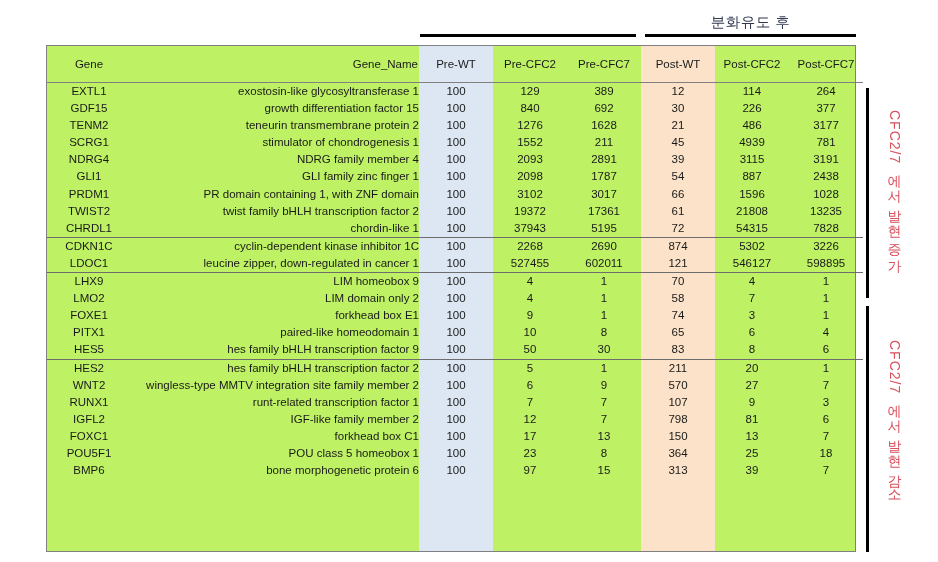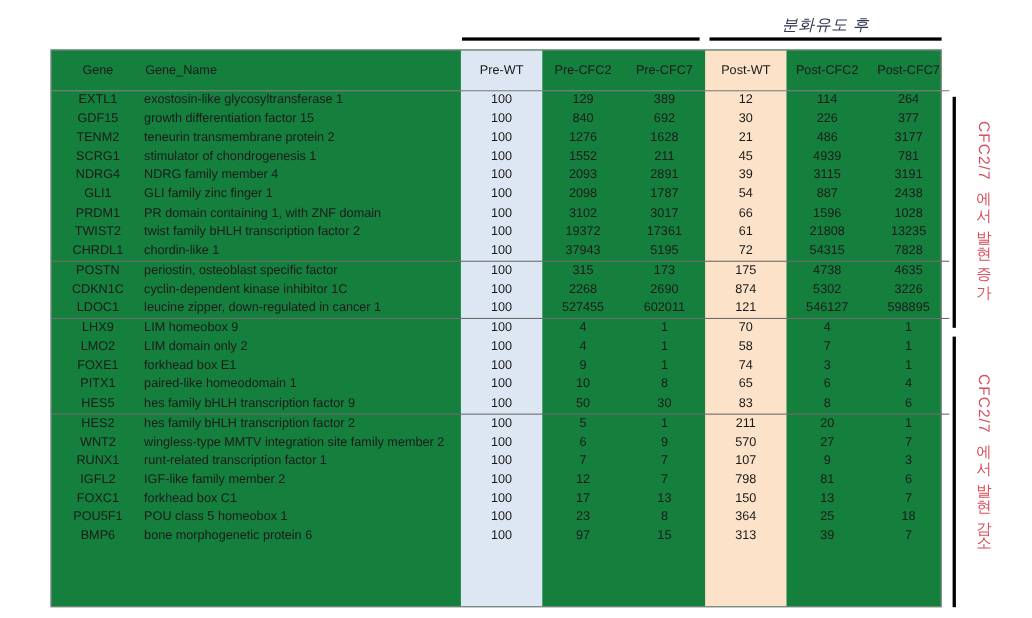--- a/index.html
+++ b/index.html
@@ -19,40 +19,40 @@
   
   .group-caption {
     position: absolute;
     text-align: center;
     font-size: 14.5px;
     color: #31384f;
     letter-spacing: 0.5px;
     white-space: nowrap;
   }
   #caption-pre  { left: 420px; top: 24px; width: 216px; margin-top: 40px; }
-  #caption-post { left: 645px; top: 13px; width: 211px; font-style: italic; }
+  #caption-post { left: 645px; top: 13px; width: 211px; }
 
   .group-rule {
     position: absolute;
     height: 3px;
     background: #000000;
   }
   #rule-pre  { left: 420px; top: 34px; width: 216px; }
   #rule-post { left: 645px; top: 34px; width: 211px; }
 
   
   #table-frame {
     position: absolute;
     left: 46px;
     top: 45px;
     width: 810px;
     height: 507px;
     border: 1px solid #808080;
     box-sizing: border-box;
-    background: #15803d;
+    background: #bef264;
   }
 
   
   .col-band {
     position: absolute;
     top: 0;
     bottom: 0;
     z-index: 0;
   }
   #band-prewt  { left: 372px; width: 74px; background: #dce7f3; }
@@ -80,21 +80,21 @@
     padding: 0;
     background: transparent;
     white-space: nowrap;
     overflow: hidden;
   }
   col.c-gene   { width: 84px; }
   col.c-name   { width: 288px; }
   col.c-num    { width: 74px; }
 
   td.gene, th.gene   { text-align: center; }
-  td.name, th.name   { text-align: left; }
+  td.name, th.name   { text-align: right; }
   td.num,  th.num    { text-align: center; }
 
   tbody tr.group-end td {
     border-bottom: 1px solid #6d6d6d;
   }
 
   
   .bracket {
     position: absolute;
     width: 3px;
@@ -237,30 +237,20 @@
           <td class="gene">CHRDL1</td>
           <td class="name">chordin-like 1</td>
           <td class="num">100</td>
           <td class="num">37943</td>
           <td class="num">5195</td>
           <td class="num">72</td>
           <td class="num">54315</td>
           <td class="num">7828</td>
         </tr>
         <tr>
-          <td class="gene">POSTN</td>
-          <td class="name">periostin, osteoblast specific factor</td>
-          <td class="num">100</td>
-          <td class="num">315</td>
-          <td class="num">173</td>
-          <td class="num">175</td>
-          <td class="num">4738</td>
-          <td class="num">4635</td>
-        </tr>
-        <tr>
           <td class="gene">CDKN1C</td>
           <td class="name">cyclin-dependent kinase inhibitor 1C</td>
           <td class="num">100</td>
           <td class="num">2268</td>
           <td class="num">2690</td>
           <td class="num">874</td>
           <td class="num">5302</td>
           <td class="num">3226</td>
         </tr>
         <tr class="group-end">

